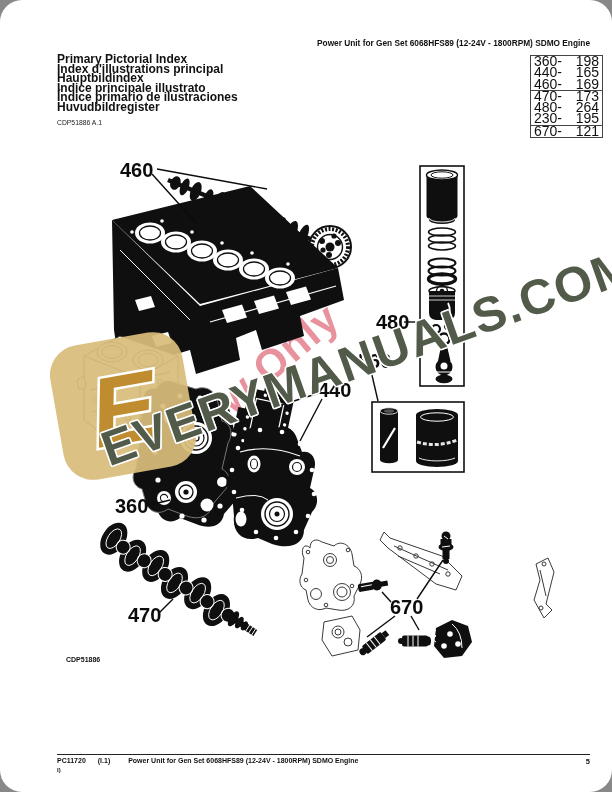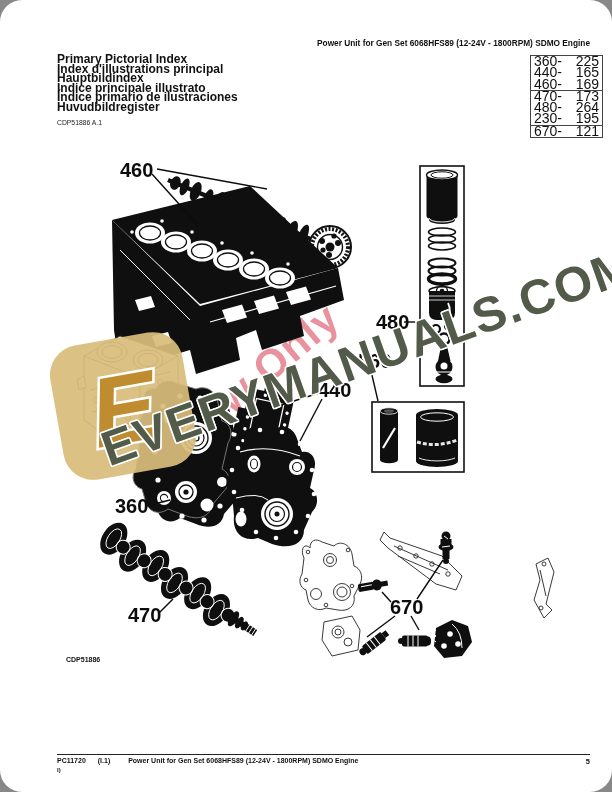--- a/index.html
+++ b/index.html
@@ -64,21 +64,21 @@
     <div class="index-line">Indice principale illustrato</div>
     <div class="index-line">Índice primario de ilustraciones</div>
     <div class="index-line">Huvudbildregister</div>
   </div>
 
   <div class="figure-ref">CDP51886 A.1</div>
 
   <div class="page-table">
     <div class="pt-row">
       <span>360-</span>
-      <span>225</span>
+      <span>198</span>
     </div>
     <div class="pt-row">
       <span>440-</span>
       <span>165</span>
     </div>
     <div class="pt-row group-end">
       <span>460-</span>
       <span>169</span>
     </div>
     <div class="pt-row">

